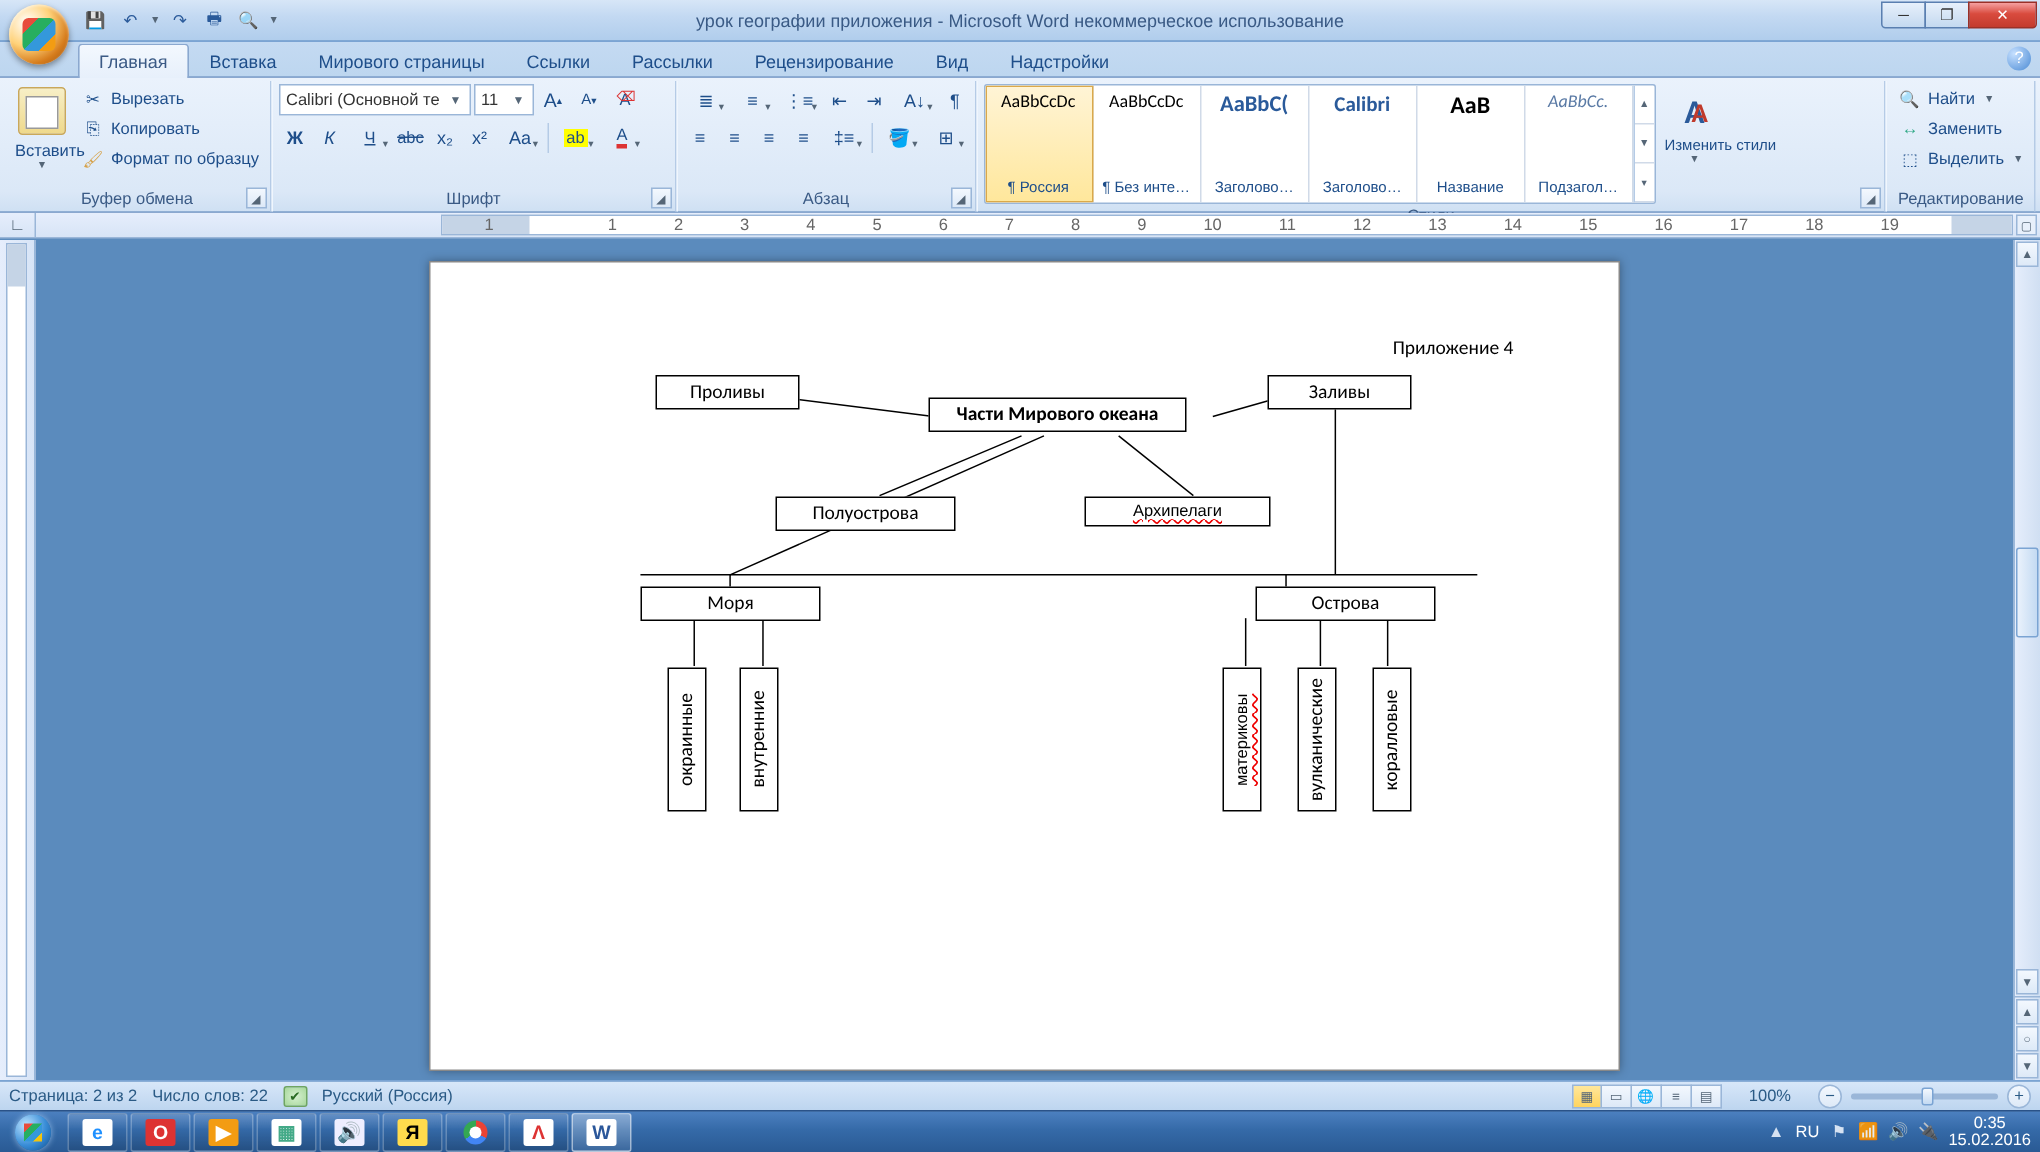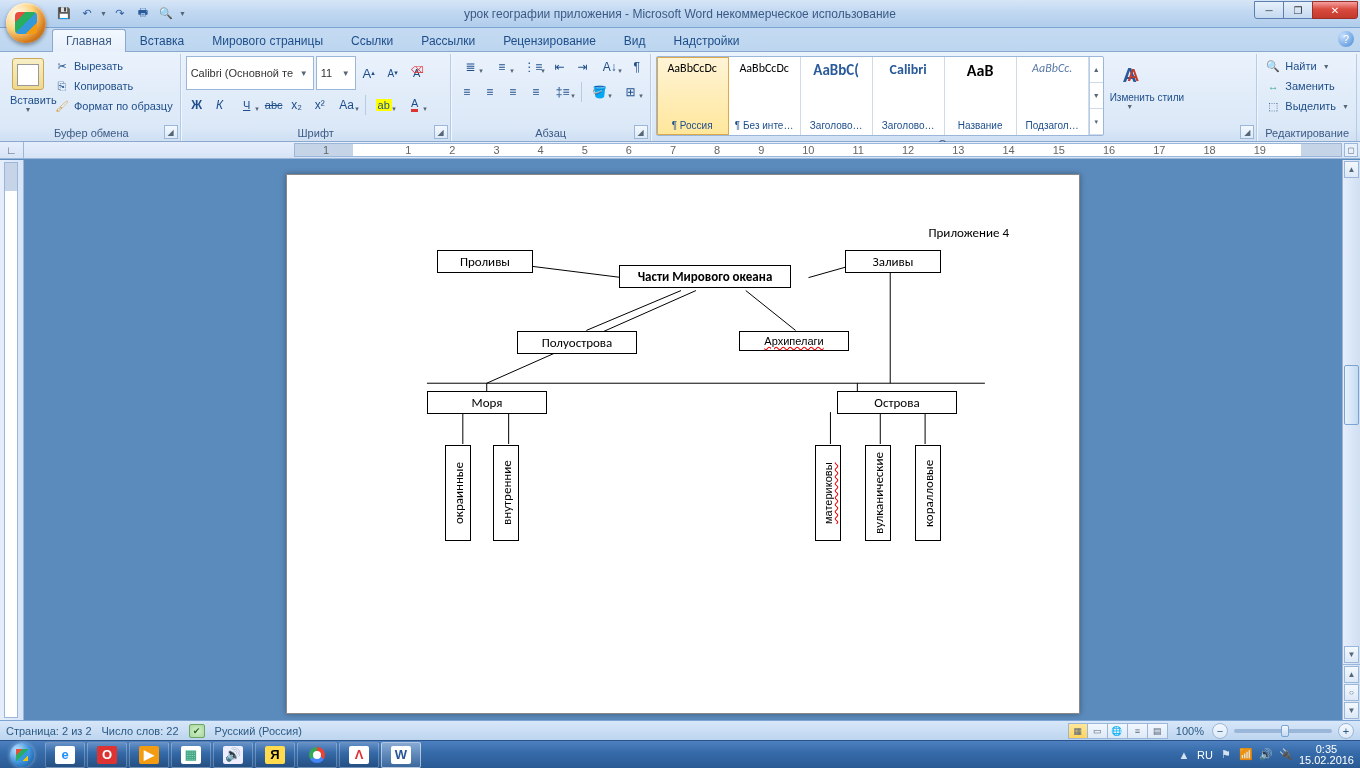--- a/index.html
+++ b/index.html
@@ -37,21 +37,21 @@
 #grp-clip .big-btn .ic{width:32px;height:32px;margin:0 auto 2px;background:linear-gradient(#f7efc7,#efd98b);border:1px solid #caa85a;border-radius:3px;position:relative}
 #grp-clip .big-btn .ic::after{content:"";position:absolute;inset:5px 4px 3px;background:#fff;border:1px solid #999}
 #grp-clip .side{margin-left:2px}
 .row-btn{display:flex;align-items:center;gap:4px;padding:2px 3px;border-radius:2px;color:#1e4e8a;white-space:nowrap}
 .row-btn .ic{width:16px;height:16px;display:inline-flex;align-items:center;justify-content:center}
 
 
 #grp-font{width:270px}
 #grp-font .r1{display:flex;gap:2px;align-items:center;margin-bottom:4px}
 #grp-font .r2{display:flex;gap:1px;align-items:center}
-.combo{height:34px;border:1px solid #9ab6d8;background:#fff;display:flex;align-items:center;padding:0 2px 0 4px;font-size:11px;color:#333}
+.combo{height:21px;border:1px solid #9ab6d8;background:#fff;display:flex;align-items:center;padding:0 2px 0 4px;font-size:11px;color:#333}
 .combo .arr{margin-left:auto;width:14px;text-align:center;color:#567;font-size:8px}
 .fname{width:128px}
 .fsize{width:40px}
 .tb{width:22px;height:21px;border:1px solid transparent;display:flex;align-items:center;justify-content:center;border-radius:2px;color:#1e4e8a;font-size:12px}
 .tb.split{width:30px;position:relative}
 .tb.split::after{content:"▾";font-size:7px;position:absolute;right:2px;bottom:1px;color:#567}
 .sep-v{width:1px;height:20px;background:#b5cbe6;margin:0 2px}
 
 
 #grp-para{width:200px}
@@ -380,21 +380,21 @@
         <line x1="545" y1="238" x2="545" y2="270"></line>
         <line x1="595" y1="238" x2="595" y2="270"></line>
         <line x1="640" y1="238" x2="640" y2="270"></line>
         <line x1="410" y1="116" x2="200" y2="209"></line>
       </svg>
 
       <div class="box" style="left:150px;top:75px;width:96px">Проливы</div>
       <div class="box" style="left:558px;top:75px;width:96px">Заливы</div>
       <div class="box" style="left:332px;top:90px;width:172px;font-weight:bold">Части Мирового океана</div>
       <div class="box" style="left:230px;top:156px;width:120px">Полуострова</div>
-      <div class="box" style="left:452px;top:156px;width:110px">
+      <div class="box" style="left:436px;top:156px;width:124px">
           <span class="squig">Архипелаги</span>
         </div>
       <div class="box" style="left:140px;top:216px;width:120px">Моря</div>
       <div class="box" style="left:550px;top:216px;width:120px">Острова</div>
 
       <div class="box vbox" style="left:158px;top:270px">окраинные</div>
       <div class="box vbox" style="left:206px;top:270px">внутренние</div>
       <div class="box vbox" style="left:528px;top:270px">
           <span class="squig">материковы</span>
         </div>
@@ -422,21 +422,21 @@
   <span class="spell">✔</span>
   <span>Русский (Россия)</span>
   <div id="status-right">
     <div style="display:flex">
       <div class="view-btn sel">▦</div>
       <div class="view-btn">▭</div>
       <div class="view-btn">🌐</div>
       <div class="view-btn">≡</div>
       <div class="view-btn">▤</div>
     </div>
-    <span style="margin:0 6px">100%</span>
+    <span style="margin:0 16px">100%</span>
     <div class="zoom-btn">−</div>
     <div id="zoom-track">
         <div id="zoom-thumb"></div>
       </div>
     <div class="zoom-btn">+</div>
   </div>
 </div>
 
 <div id="taskbar">
   <div id="start">

